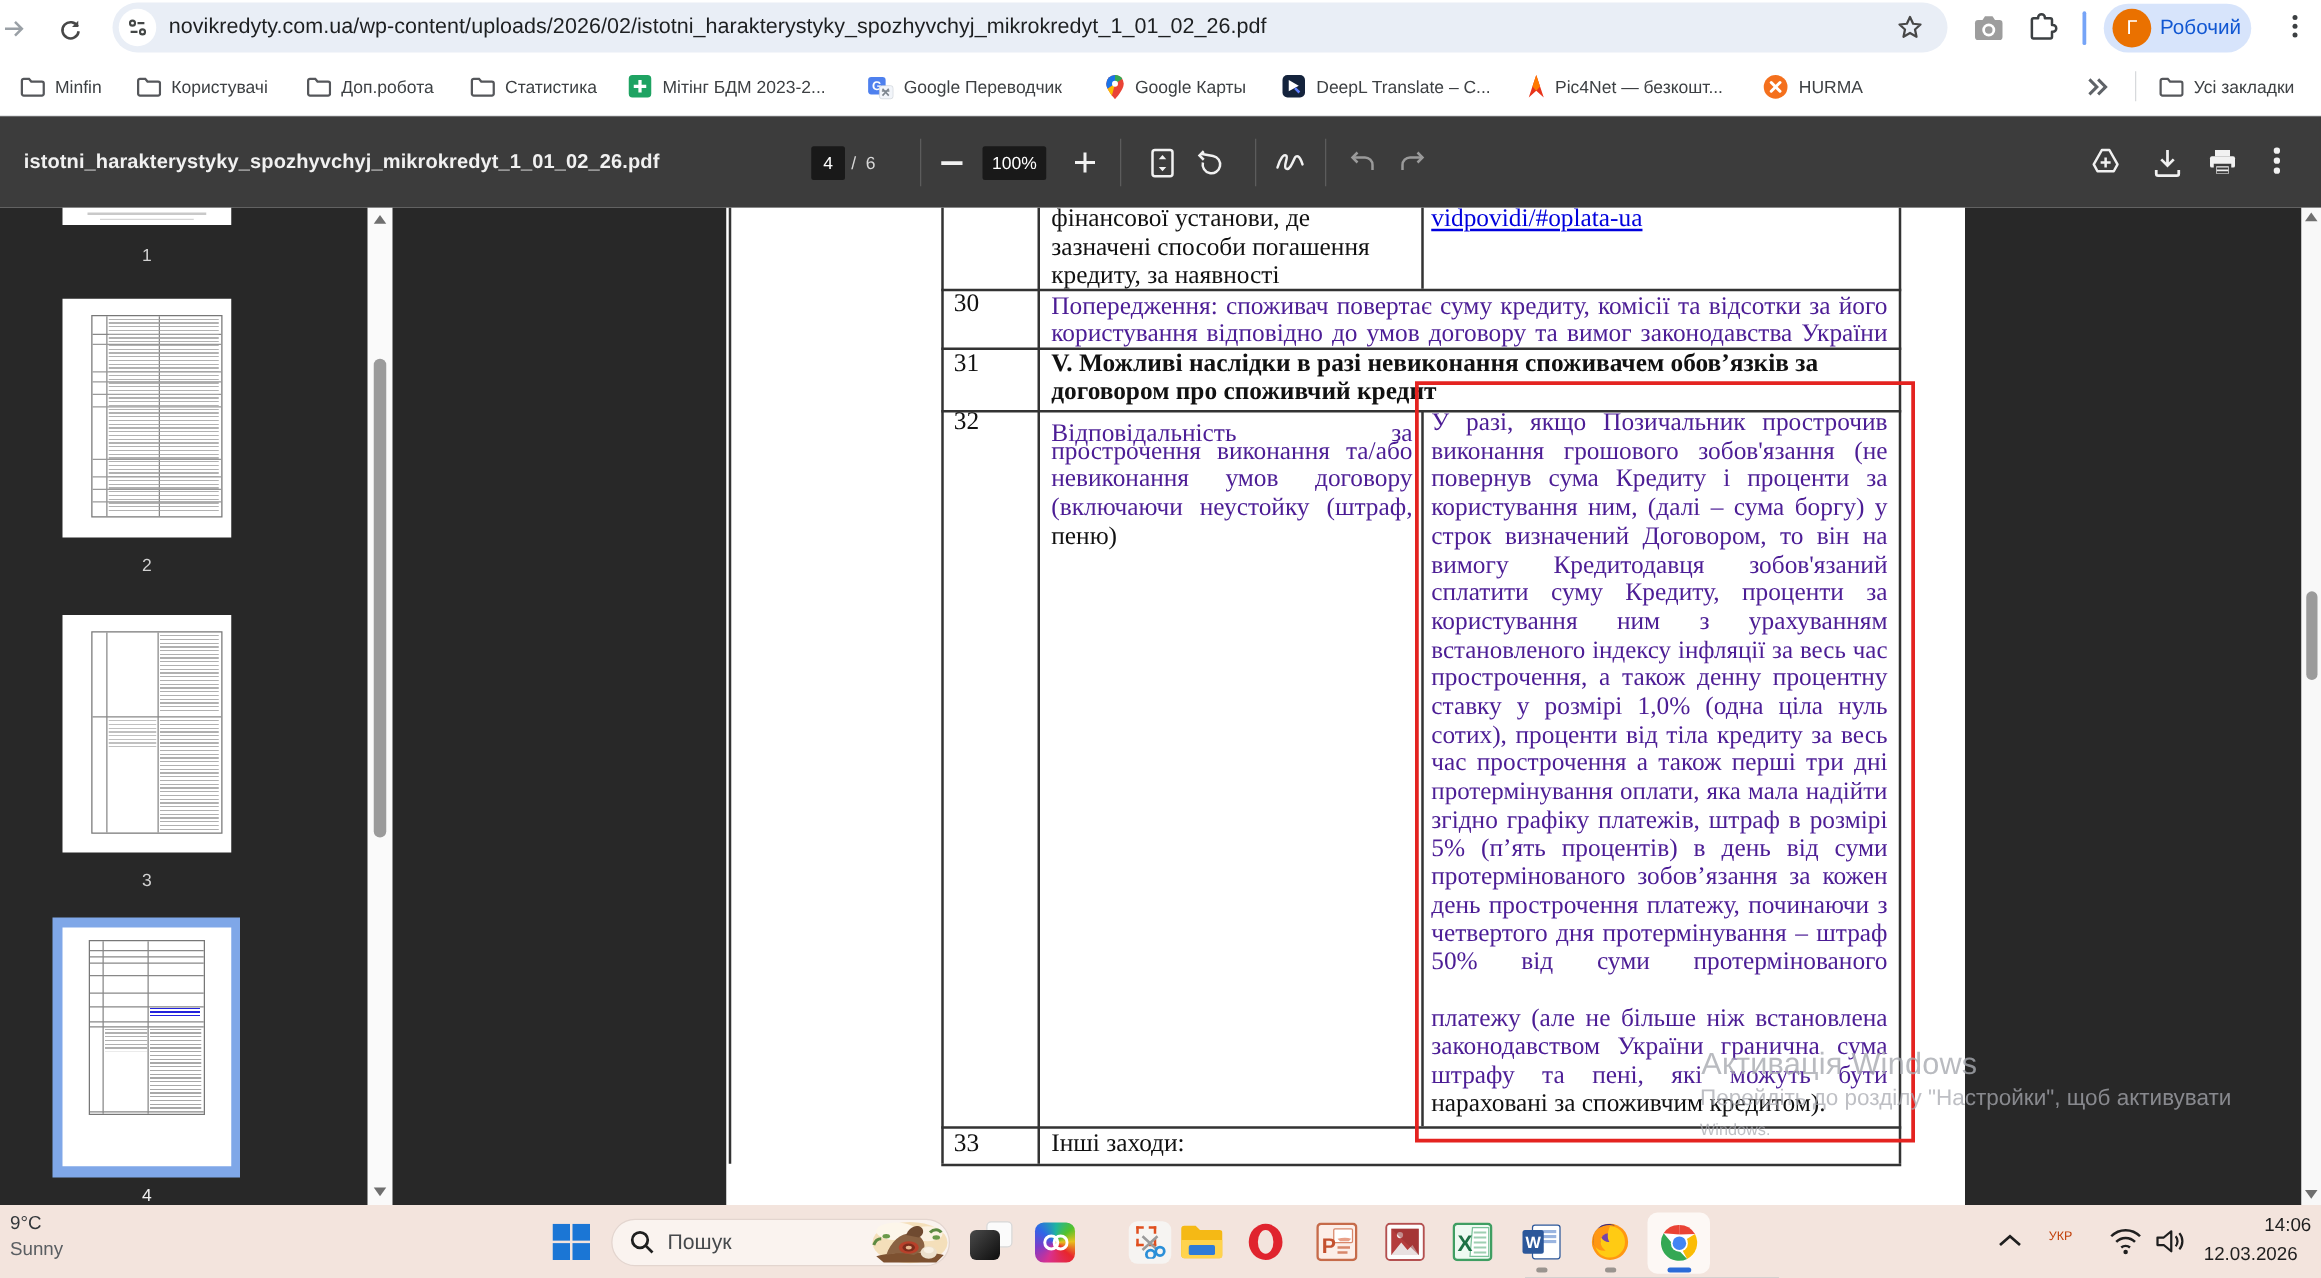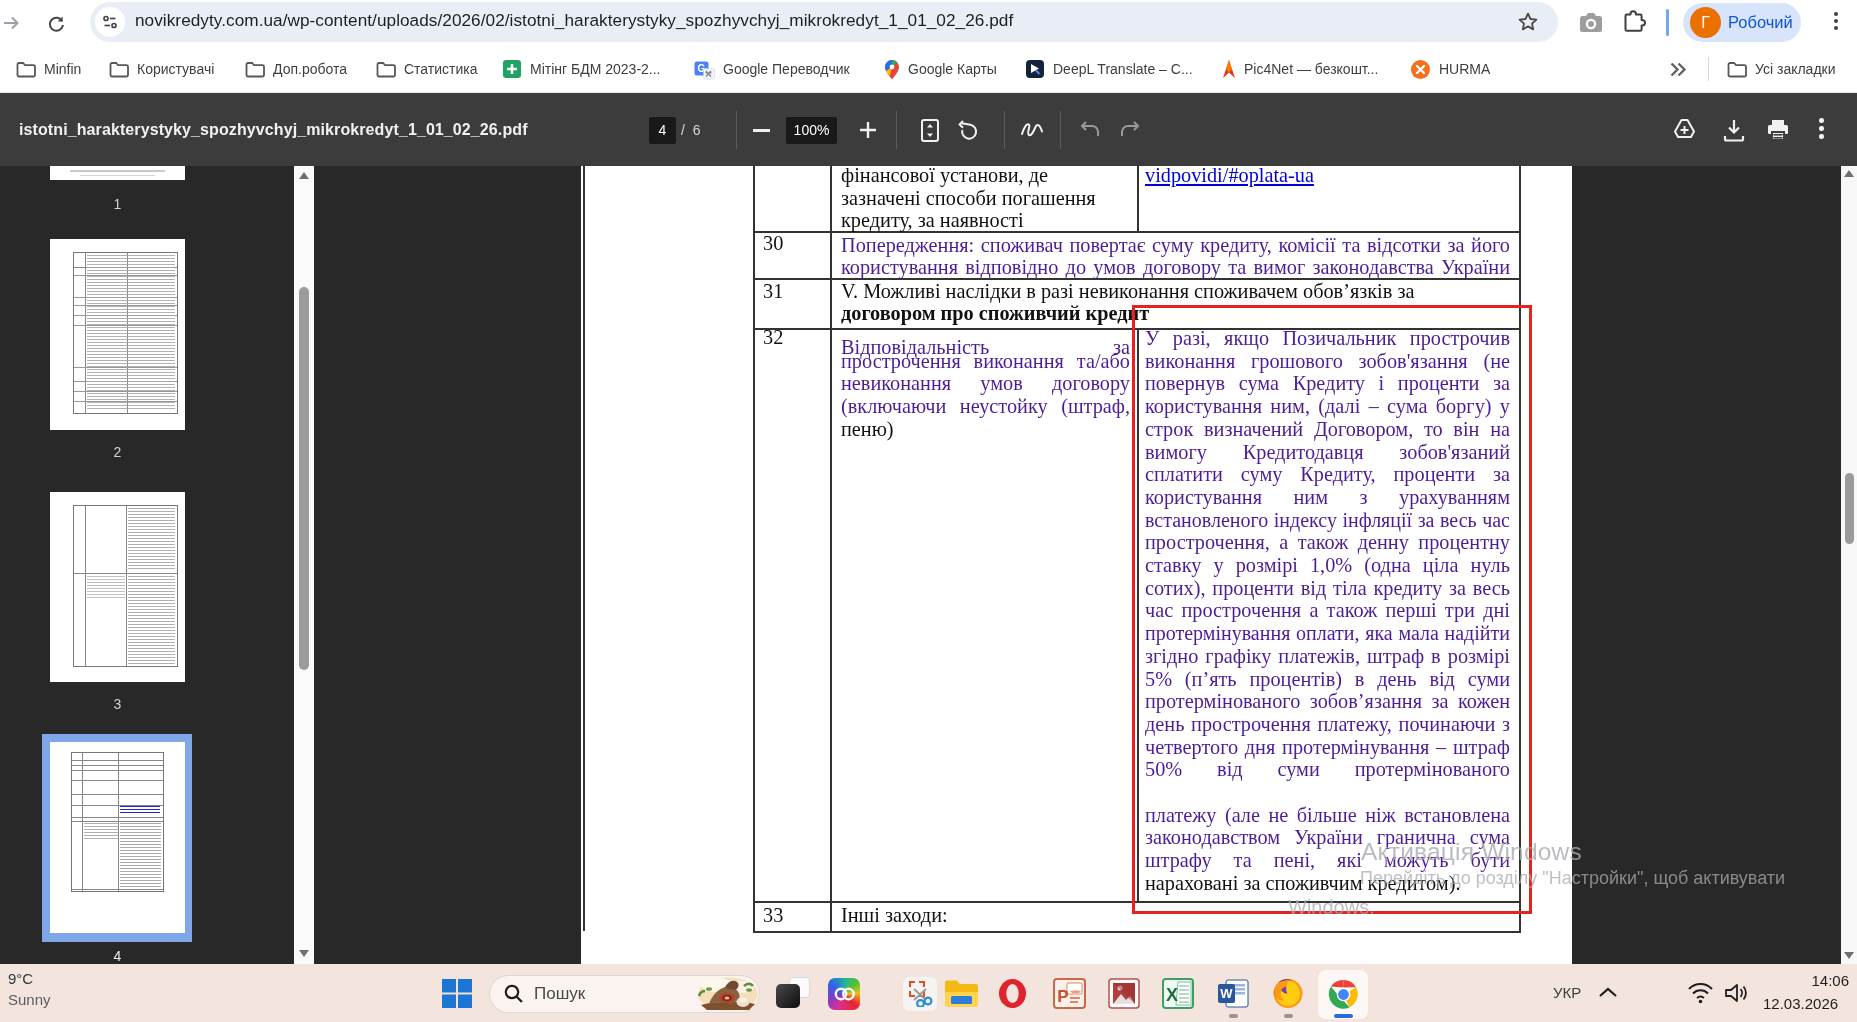--- a/index.html
+++ b/index.html
@@ -251,21 +251,21 @@
     <div class="pt" style="left:182px;top:66px">30</div>
     <div class="pt" style="left:182px;top:114px">31</div>
     <div class="pt" style="left:182px;top:160px">32</div>
     <div class="pt" style="left:182px;top:738px">33</div>
     <div class="pt" style="left:260px;top:-2.0px">фінансової установи, де</div>
     <div class="pt" style="left:260px;top:20.7px">зазначені способи погашення</div>
     <div class="pt" style="left:260px;top:43.4px">кредиту, за наявності</div>
     <div class="pt" style="left:564px;top:-2px;color:#0000dd;text-decoration:underline">vidpovidi/#oplata-ua</div>
     <div class="jt" style="left:260px;top:67.5px;width:669px">Попередження: споживач повертає суму кредиту, комісії та відсотки за його</div>
     <div class="jt" style="left:260px;top:90.2px;width:669px">користування відповідно до умов договору та вимог законодавства України</div>
-    <div class="pt" style="left:260px;top:113.5px;font-weight:normal">V. Можливі наслідки в разі невиконання споживачем обов’язків за</div>
+    <div class="pt" style="left:260px;top:113.5px;font-weight:bold">V. Можливі наслідки в разі невиконання споживачем обов’язків за</div>
     <div class="pt" style="left:260px;top:136.2px;font-weight:bold">договором про споживчий кредит</div>
     <div class="jt" style="left:260px;top:170px;width:289px">Відповідальність за</div>
     <div class="jt" style="left:260px;top:183.7px;width:289px">прострочення виконання та/або</div>
     <div class="jt" style="left:260px;top:206.4px;width:289px">невиконання умов договору</div>
     <div class="jt" style="left:260px;top:229.1px;width:289px">(включаючи неустойку (штраф,</div>
     <div class="pt" style="left:260px;top:251.8px">пеню)</div>
     <div class="jt" style="left:564px;top:161.0px;width:365px">У разі, якщо Позичальник прострочив</div>
     <div class="jt" style="left:564px;top:183.7px;width:365px">виконання грошового зобов'язання (не</div>
     <div class="jt" style="left:564px;top:206.4px;width:365px">повернув сума Кредиту і проценти за</div>
     <div class="jt" style="left:564px;top:229.1px;width:365px">користування ним, (далі – сума боргу) у</div>
@@ -293,21 +293,21 @@
     <div class="abs" style="left:551px;top:139px;width:400px;height:609px;border:3px solid #e42320"></div>
   </div>
 
   <div class="sb-track" style="left:1841px;top:0;width:16px;height:798px;background:#f8f8f8"></div>
   <div class="arr-up" style="left:1844px;top:4px"></div>
   <div class="sb-thumb" style="left:1845px;top:307px;width:9px;height:71px"></div>
   <div class="arr-dn" style="left:1844px;top:786px"></div>
 </div>
 <div class="abs" style="left:1361px;top:838px;font-size:24.5px;color:rgba(168,170,176,0.8);letter-spacing:0.2px">Активація Windows</div>
 <div class="abs" style="left:1360px;top:868px;font-size:18px;color:rgba(168,170,176,0.75)">Перейдіть до розділу "Настройки", щоб активувати</div>
-<div class="abs" style="left:1288px;top:896px;font-size:20px;color:rgba(168,170,176,0.75)">Windows.</div>
+<div class="abs" style="left:1360px;top:896px;font-size:13px;color:rgba(168,170,176,0.75)">Windows.</div>
 <div id="task">
   <div class="abs" style="left:8px;top:6px;font-size:15px;color:#33373b">9°C</div>
   <div class="abs" style="left:8px;top:27px;font-size:15px;color:#5a5e62">Sunny</div>
   <svg class="abs" style="left:442px;top:15px" width="30" height="29" viewBox="0 0 30 29">
         <rect x="0" y="0" width="14" height="13.5" fill="#1b76d5"></rect>
         <rect x="16" y="0" width="14" height="13.5" fill="#1b76d5"></rect>
         <rect x="0" y="15.5" width="14" height="13.5" fill="#1b76d5"></rect>
         <rect x="16" y="15.5" width="14" height="13.5" fill="#1b76d5"></rect>
       </svg>
   <div class="abs" style="left:489px;top:11px;width:271px;height:38px;border-radius:19px;background:#faf3ef;border:1px solid #e3d5cf"></div>
@@ -399,21 +399,21 @@
         <path d="M2.9 7.6A14.5 14.5 0 0 1 15.5 1l.2 7.5z" fill="#ea4335"></path>
         <circle cx="15.5" cy="15.5" r="6.8" fill="#fff"></circle>
         <circle cx="15.5" cy="15.5" r="5.4" fill="#4285f4"></circle>
       </svg>
   <div class="abs" style="left:1334px;top:50px;width:19px;height:3.5px;border-radius:2px;background:#2b6bd8"></div>
   <div class="abs" style="left:1229px;top:50px;width:9px;height:3.5px;border-radius:2px;background:#9a948f"></div>
   <div class="abs" style="left:1284px;top:50px;width:9px;height:3.5px;border-radius:2px;background:#9a948f"></div>
   <svg class="abs" style="left:1597px;top:20px" width="22" height="18" viewBox="0 0 22 18">
         <path d="M3 12l8-7 8 7" stroke="#1f1f1f" stroke-width="2.2" fill="none"></path>
       </svg>
-  <div class="abs" style="left:1553px;top:20px;font-size:15px;color:#404040">УКР</div>
+  <div class="abs" style="left:1639px;top:20px;font-size:10px;color:#c2410c">УКР</div>
   <svg class="abs" style="left:1687px;top:18px" width="27" height="22" viewBox="0 0 27 22">
         <path d="M2 7a16 16 0 0 1 23 0" stroke="#1f1f1f" stroke-width="2" fill="none"></path>
         <path d="M6 11.5a10.5 10.5 0 0 1 15 0" stroke="#1f1f1f" stroke-width="2" fill="none"></path>
         <path d="M10 16a5.5 5.5 0 0 1 7 0" stroke="#1f1f1f" stroke-width="2" fill="none"></path>
         <circle cx="13.5" cy="19.5" r="1.8" fill="#1f1f1f"></circle>
       </svg>
   <svg class="abs" style="left:1723px;top:18px" width="27" height="22" viewBox="0 0 27 22">
         <path d="M3 8v6h5l6 5V3L8 8z" fill="none" stroke="#1f1f1f" stroke-width="1.8" stroke-linejoin="round"></path>
         <path d="M17.5 7a6 6 0 0 1 0 8M20.5 4.5a10 10 0 0 1 0 13" stroke="#1f1f1f" stroke-width="1.8" fill="none"></path>
       </svg>

